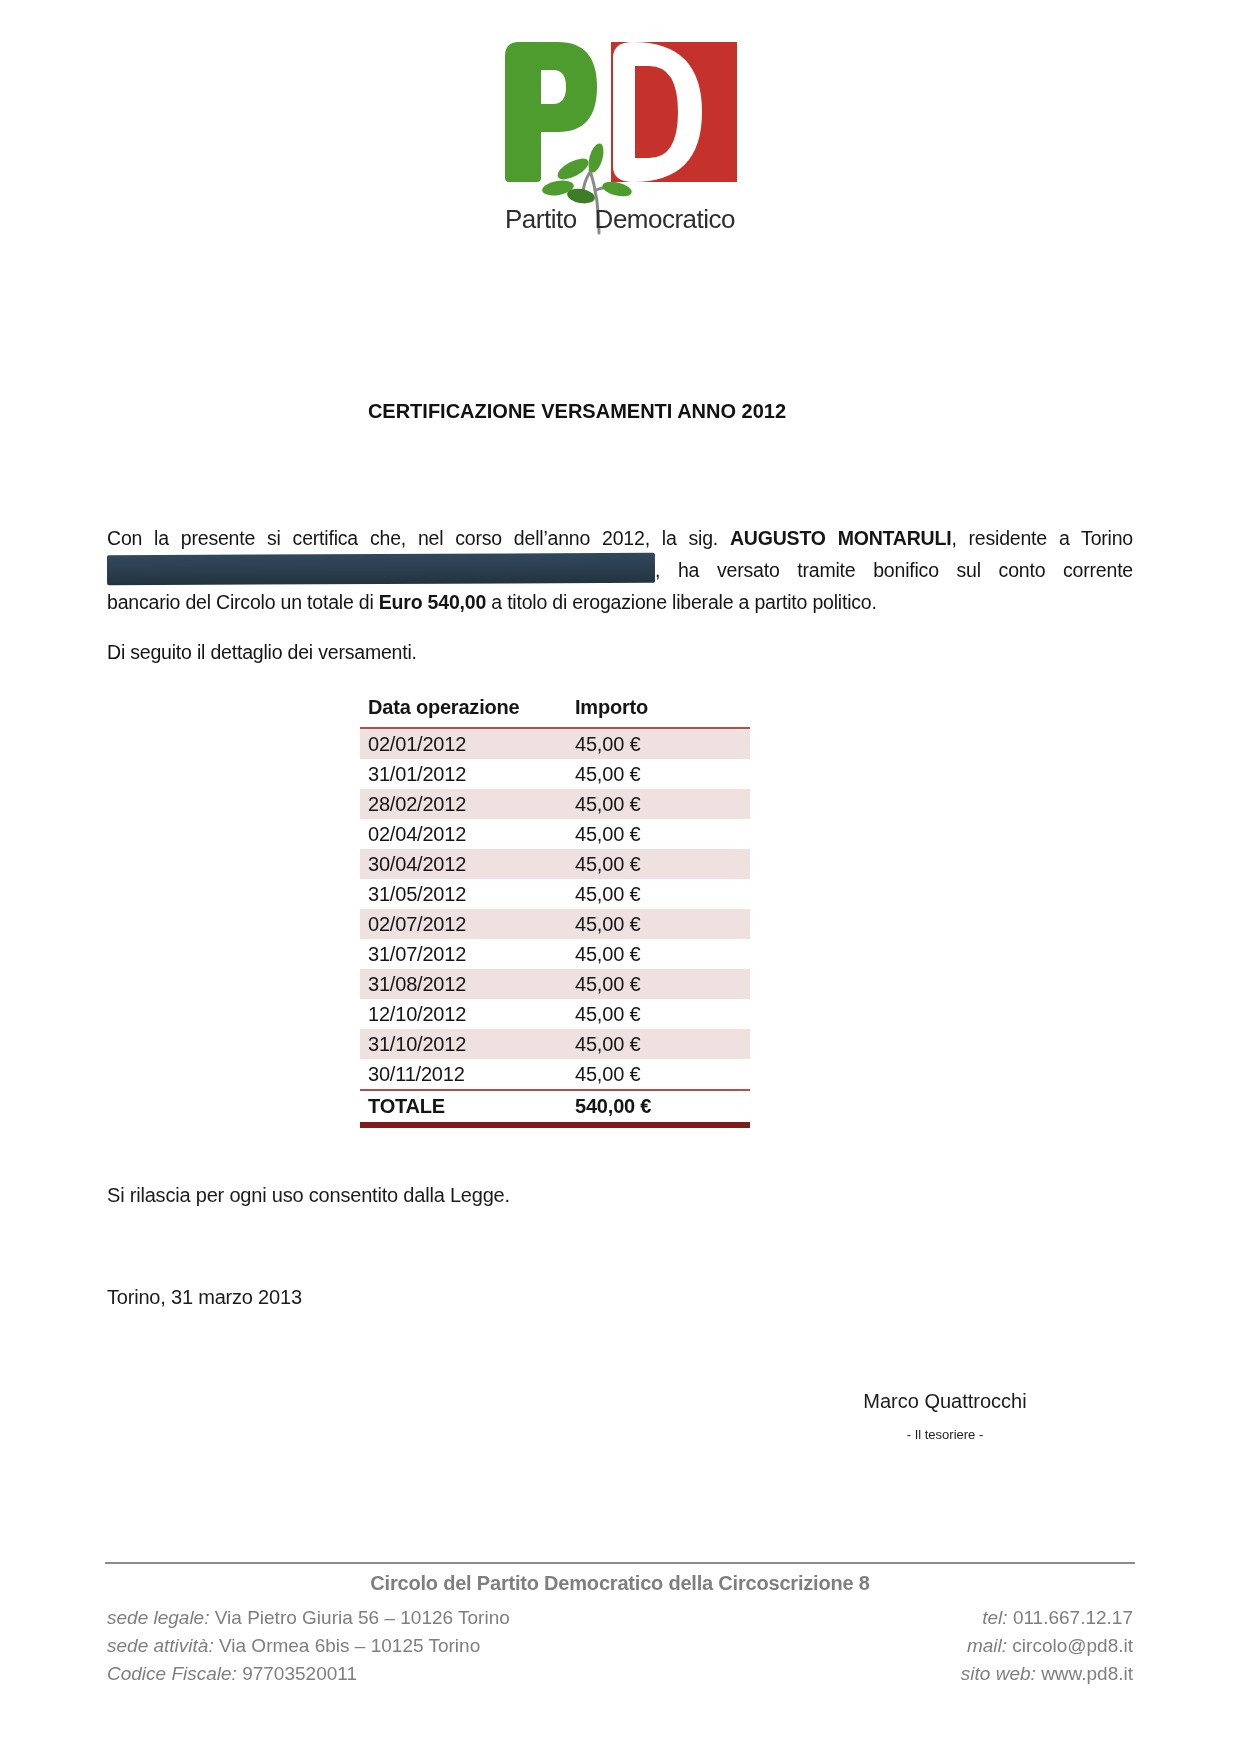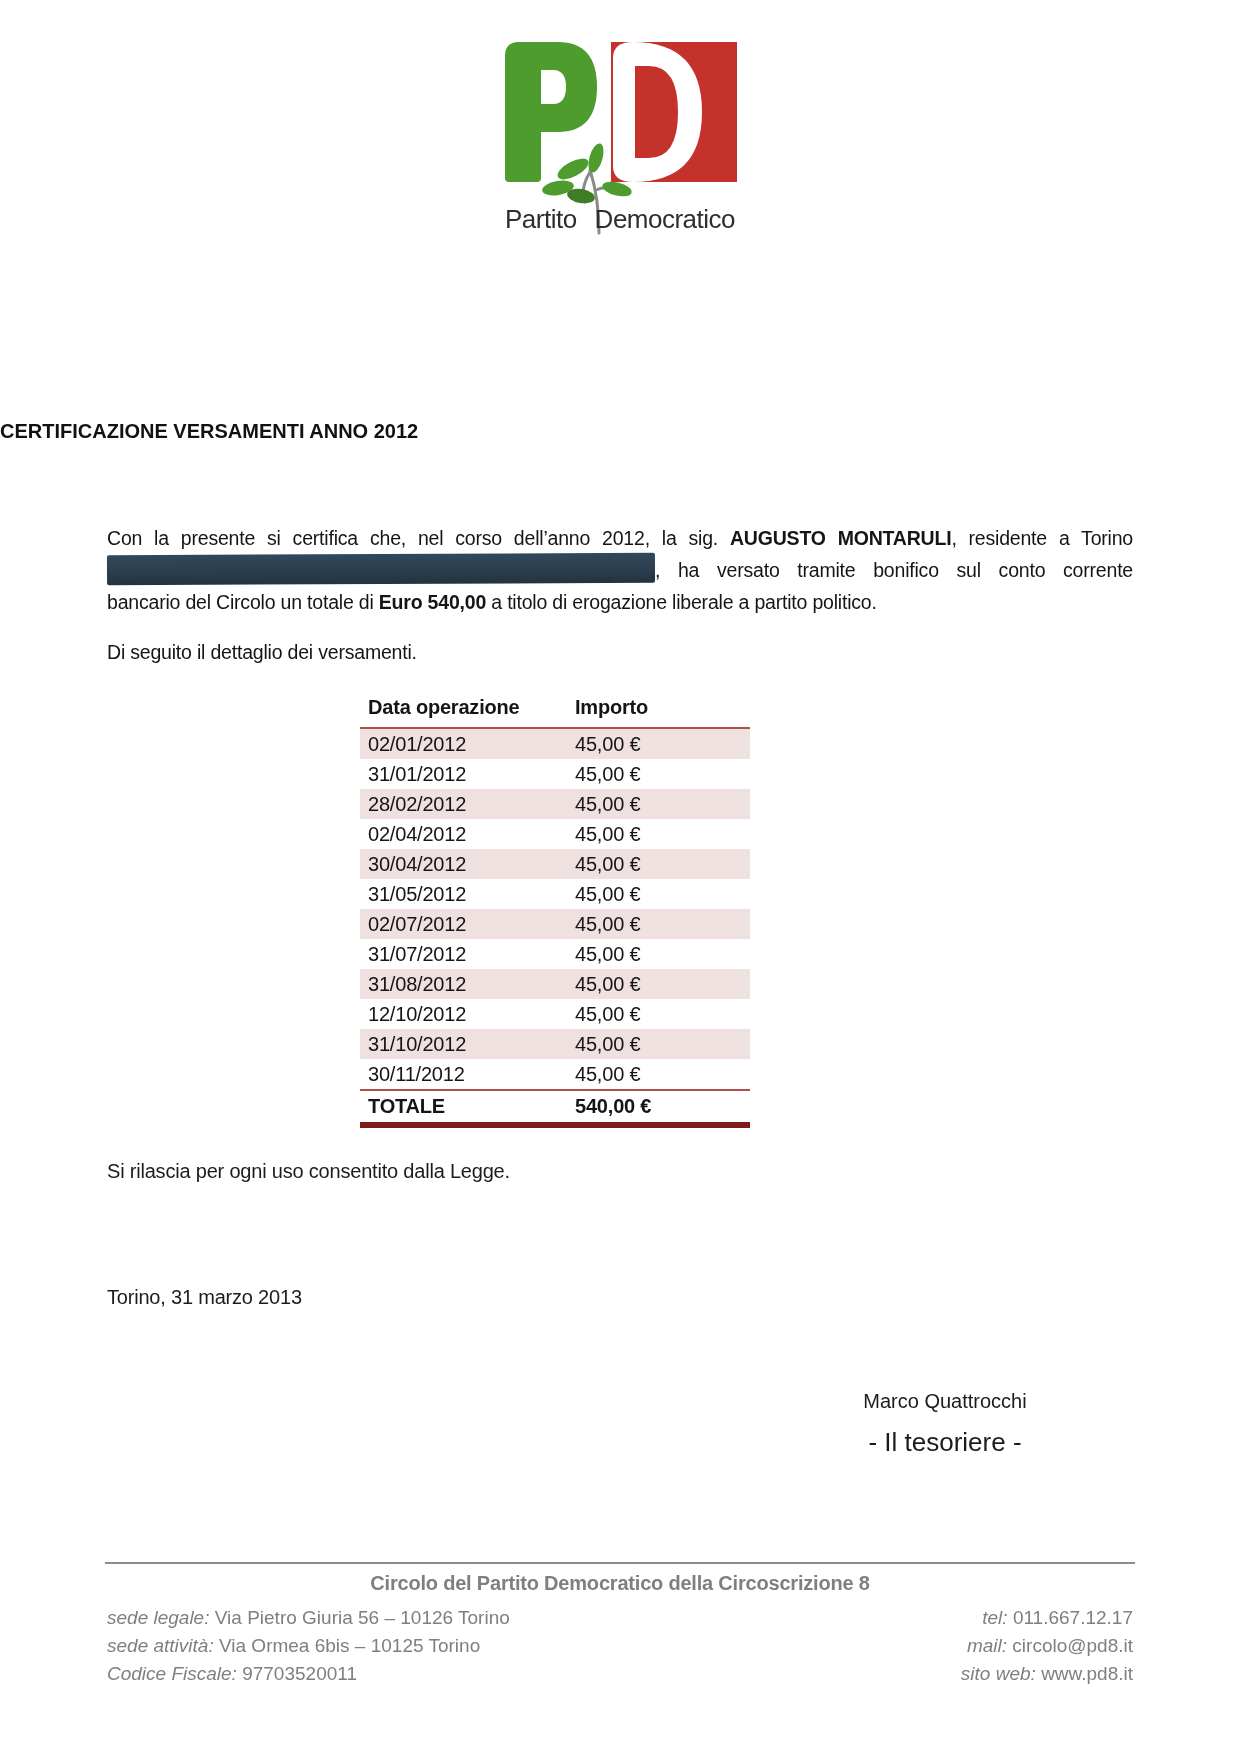--- a/index.html
+++ b/index.html
@@ -13,22 +13,22 @@
   }
   
   .logo-svg{position:absolute;left:501px;top:40px;width:240px;height:196px;}
   .wordmark{
     position:absolute;left:0;top:204px;width:1240px;
     text-align:center;font-size:26px;letter-spacing:-0.5px;color:#2e2e2e;
   }
   .wordmark .gap{display:inline-block;width:18px;}
   
   .doc-title{
-    position:absolute;left:0;top:420px;width:1154px;
-    text-align:left;font-weight:bold;font-size:20px;color:#111;
+    position:absolute;left:0;top:400px;width:1154px;
+    text-align:center;font-weight:bold;font-size:20px;color:#111;
   }
   
   .para{
     position:absolute;left:107px;top:522px;width:1026px;
     font-size:19.5px;letter-spacing:-0.2px;line-height:32px;color:#151515;
   }
   .pline{text-align:justify;text-align-last:justify;height:32px;}
   .pline.last{text-align:left;text-align-last:left;}
   .redaction{
     display:inline-block;width:548px;height:30px;
@@ -51,24 +51,24 @@
     text-align:left;font-weight:bold;padding:0 0 6px 8px;height:27px;
     border-bottom:2px solid #b0504d;
   }
   .ptable td{padding:0 0 0 8px;height:30px;}
   .ptable tbody tr:nth-child(odd) td{background:#efe1e0;}
   .ptable tfoot td{
     font-weight:bold;height:31px;
     border-top:2px solid #b0504d;border-bottom:6px solid #7f1d1d;
   }
   
-  .release{position:absolute;left:107px;top:1160px;font-size:20px;letter-spacing:-0.2px;}
+  .release{position:absolute;left:107px;top:1184px;font-size:20px;letter-spacing:-0.2px;}
   .place-date{position:absolute;left:107px;top:1286px;font-size:20px;letter-spacing:-0.2px;}
   .signature{position:absolute;left:745px;top:1390px;width:400px;text-align:center;font-size:20px;}
-  .signature .role{margin-top:14px;font-size:26px;}
+  .signature .role{margin-top:14px;font-size:13px;}
   
   .footer-line{position:absolute;left:105px;top:1562px;width:1030px;height:0;border-top:2px solid #8c8c8c;}
   .footer-org{
     position:absolute;left:0;top:1572px;width:1240px;text-align:center;
     font-weight:bold;font-size:20px;color:#7f7f7f;letter-spacing:-0.2px;
   }
   .footer-left{position:absolute;left:107px;top:1604px;font-size:19px;color:#7f7f7f;line-height:28px;}
   .footer-right{position:absolute;right:107px;top:1604px;font-size:19px;color:#7f7f7f;line-height:28px;text-align:right;}
   .flabel{font-style:italic;}
 </style>

